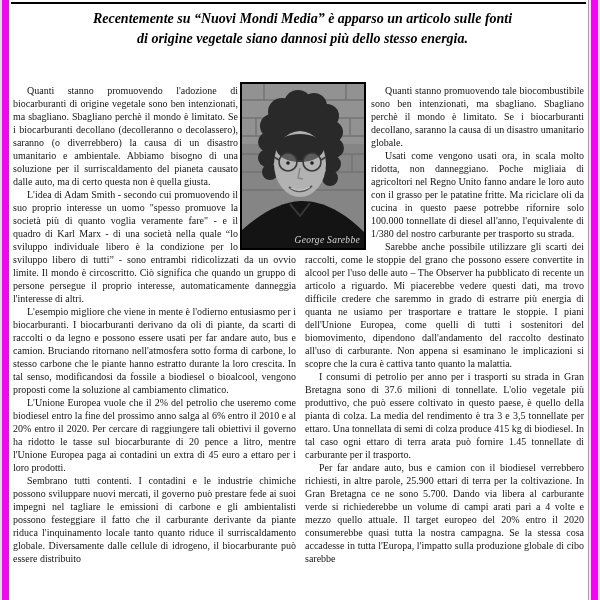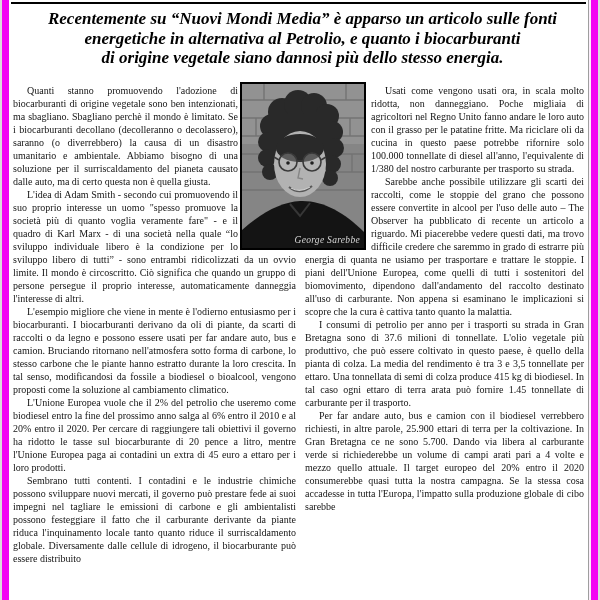--- a/index.html
+++ b/index.html
@@ -17,21 +17,21 @@
   .stripe-right-outer { right:0; width:2px; background:#dcdcdc; }
   .stripe-right       { right:2px; width:7px; background:#f304f3; }
   .stripe-right-gap   { right:9px; width:2px; background:#fbeffb; }
   .edge-line-right    { right:11px; width:1px; background:#9e9e9e; }
 
   .top-rule { position:absolute; top:2px; left:11px; right:14px; height:2px; background:#000; }
 
   .headline {
     position:absolute; top:9px; left:12px; right:7px;
     text-align:center; font-weight:bold; font-style:italic;
-    font-size:17px; line-height:19.5px; color:#000;
+    font-size:14px; line-height:19.5px; color:#000;
   }
   .headline .hline { white-space:nowrap; }
 
   .cols {
     position:absolute; top:84px; left:13px; right:16px; bottom:0;
     display:flex; gap:9px; overflow:hidden;
     font-size:10px; line-height:13px; color:#141414;
   }
   .col { text-align:justify; }
   .col-left  { width:283px; }
@@ -61,35 +61,35 @@
   <div class="stripe stripe-left"></div>
   <div class="stripe edge-line-right"></div>
   <div class="stripe stripe-right-gap"></div>
   <div class="stripe stripe-right"></div>
   <div class="stripe stripe-right-outer"></div>
 
   <div class="top-rule"></div>
 
   <div class="headline">
     <div class="hline">Recentemente su “Nuovi Mondi Media” è apparso un  articolo sulle fonti</div>
-    <div class="hline">energetiche in alternativa al Petrolio, e quanto i biocarburanti</div>
     <div class="hline">di origine vegetale siano dannosi più dello stesso energia.</div>
   </div>
 
   <div class="cols">
     <div class="col col-left">
       <div class="photo-spacer-right"></div>
       <p class="para">Quanti stanno promuovendo l'adozione di biocarburanti di origine vegetale sono ben intenzionati, ma sbagliano. Sbagliano perchè il mondo è limitato. Se i biocarburanti decollano (decolleranno o decolassero), saranno (o diverrebbero) la causa di un disastro umanitario e ambientale. Abbiamo bisogno di una soluzione per il surriscaldamento del pianeta causato dalle auto, ma di certo questa non è quella giusta.</p>
       <p class="para">L'idea di Adam Smith - secondo cui promuovendo il suo proprio interesse un uomo "spesso promuove la società più di quanto voglia veramente fare" - e il quadro di Karl Marx - di una società nella quale “lo sviluppo individuale libero è la condizione per lo sviluppo libero di tutti” - sono entrambi ridicolizzati da un ovvio limite. Il mondo è circoscritto. Ciò significa che quando un gruppo di persone persegue il proprio interesse, automaticamente danneggia l'interesse di altri.</p>
       <p class="para">L'esempio migliore che viene in mente è l'odierno entusiasmo per i biocarburanti. I biocarburanti derivano da oli di piante, da scarti di raccolti o da legno e possono essere usati per far andare auto, bus e camion. Bruciando ritornano nell'atmosfera sotto forma di carbone, lo stesso carbone che le piante hanno estratto durante la loro crescita. In tal senso, modificandosi da fossile a biodiesel o bioalcool, vengono proposti come la soluzione al cambiamento climatico.</p>
       <p class="para">L'Unione Europea vuole che il 2% del petrolio che useremo come biodiesel entro la fine del prossimo anno salga al 6% entro il 2010 e al 20% entro il 2020. Per cercare di raggiungere tali obiettivi il governo ha ridotto le tasse sul biocarburante di 20 pence a litro, mentre l'Unione Europea paga ai contadini un extra di 45 euro a ettaro per i loro prodotti.</p>
       <p class="para">Sembrano tutti contenti. I contadini e le industrie chimiche possono sviluppare nuovi mercati, il governo può prestare fede ai suoi impegni nel tagliare le emissioni di carbone e gli ambientalisti possono festeggiare il fatto che il carburante derivante da piante riduca l'inquinamento locale tanto quanto riduce il surriscaldamento globale. Diversamente dalle cellule di idrogeno, il biocarburante può essere distribuito</p>
     </div>
     <div class="col col-right">
       <div class="photo-spacer-left"></div>
+      <p class="para">Quanti stanno promuovendo tale biocombustibile sono ben intenzionati, ma sbagliano. Sbagliano perchè il mondo è limitato. Se i biocarburanti decollano, saranno la causa di un disastro umanitario globale.</p>
       <p class="para">Usati come vengono usati ora, in scala molto ridotta, non danneggiano. Poche migliaia di agricoltori nel Regno Unito fanno andare le loro auto con il grasso per le patatine fritte. Ma riciclare oli da cucina in questo paese potrebbe rifornire solo 100.000 tonnellate di diesel all'anno, l'equivalente di 1/380 del nostro carburante per trasporto su strada.</p>
       <p class="para">Sarebbe anche possibile utilizzare gli scarti dei raccolti, come le stoppie del grano che possono essere convertite in alcool per l'uso delle auto – The Observer ha pubblicato di recente un articolo a riguardo. Mi piacerebbe vedere questi dati, ma trovo difficile credere che saremmo in grado di estrarre più energia di quanta ne usiamo per trasportare e trattare le stoppie. I piani dell'Unione Europea, come quelli di tutti i sostenitori del biomovimento, dipendono dall'andamento del raccolto destinato all'uso di carburante. Non appena si esaminano le implicazioni si scopre che la cura è cattiva tanto quanto la malattia.</p>
       <p class="para">I consumi di petrolio per anno per i trasporti su strada in Gran Bretagna sono di 37.6 milioni di tonnellate. L'olio vegetale più produttivo, che può essere coltivato in questo paese, è quello della pianta di colza. La media del rendimento è tra 3 e 3,5 tonnellate per ettaro. Una tonnellata di semi di colza produce 415 kg di biodiesel. In tal caso ogni ettaro di terra arata può fornire 1.45 tonnellate di carburante per il trasporto.</p>
       <p class="para">Per far andare auto, bus e camion con il biodiesel verrebbero richiesti, in altre parole, 25.900 ettari di terra per la coltivazione. In Gran Bretagna ce ne sono 5.700. Dando via libera al carburante verde si richiederebbe un volume di campi arati pari a 4 volte e mezzo quello attuale. Il target europeo del 20% entro il 2020 consumerebbe quasi tutta la nostra campagna. Se la stessa cosa accadesse in tutta l'Europa, l'impatto sulla produzione globale di cibo sarebbe</p>
     </div>
   </div>
 
   <div class="photo">
     <svg viewBox="0 0 122 164" preserveAspectRatio="none">
 

